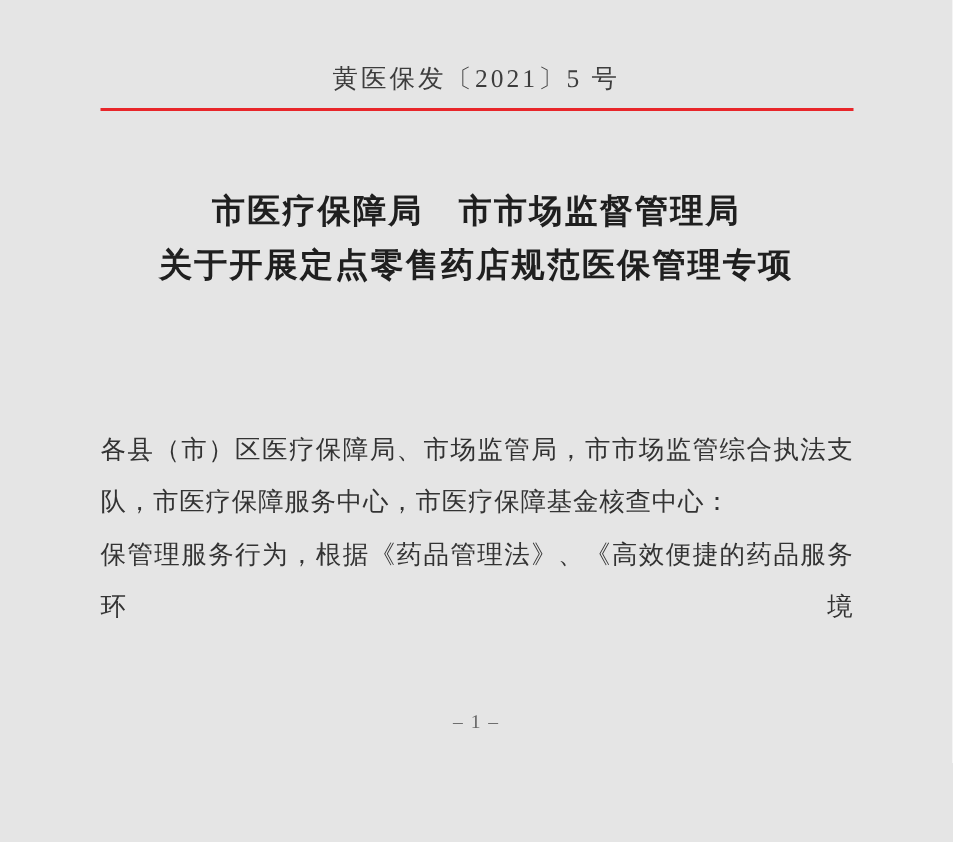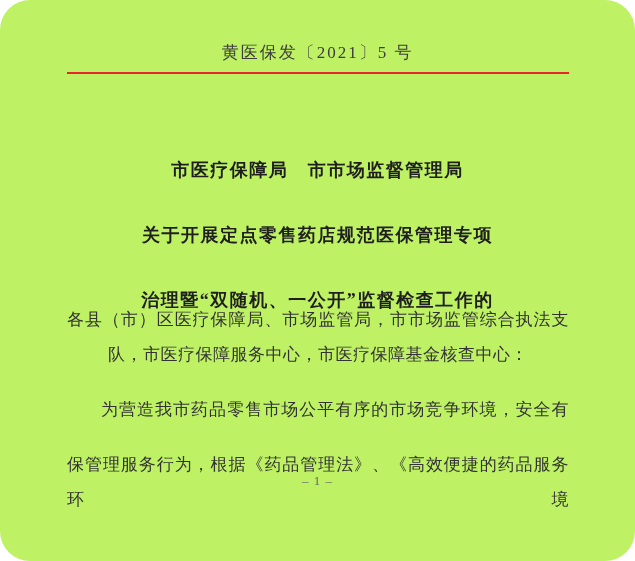--- a/index.html
+++ b/index.html
@@ -4,24 +4,23 @@
 <style>
   html, body {
     margin: 0;
     padding: 0;
     background: #ffffff;
   }
   .page {
     position: relative;
     width: 635px;
     height: 561px;
-    background: #bef264;
+    background: #e5e5e5;
     font-family: "Liberation Serif", "DejaVu Serif", serif;
     overflow: hidden;
-    border-radius: 30px;
   }
   .doc-number {
     position: absolute;
     top: 41px;
     left: 0;
     width: 100%;
     text-align: center;
     font-size: 17px;
     letter-spacing: 2px;
     color: #3d3d3d;
@@ -36,45 +35,43 @@
   }
   .title-block {
     position: absolute;
     top: 123px;
     left: 40px;
     right: 40px;
     text-align: center;
     color: #1f1f1f;
   }
   .title-line {
-    font-size: 18px;
+    font-size: 22px;
     font-weight: bold;
     line-height: 36px;
     letter-spacing: 1.5px;
-    margin-top: 29px;
   }
   .body-block {
     position: absolute;
     top: 282px;
     left: 67px;
     width: 502px;
     color: #333333;
   }
   .body-line {
     font-size: 17px;
     line-height: 35px;
     letter-spacing: 0.5px;
-    text-align: center;
+    text-align: left;
     white-space: nowrap;
   }
   .body-line.just {
     white-space: normal;
     text-align: justify;
     text-align-last: justify;
-    margin-top: 20px;
   }
   .body-line.indent {
     text-indent: 2em;
   }
   .page-number {
     position: absolute;
     top: 473px;
     left: 0;
     width: 100%;
     text-align: center;
@@ -88,25 +85,23 @@
 
 <div class="page">
 
   <div class="doc-number">黄医保发〔2021〕5 号</div>
 
   <div class="red-line"></div>
 
   <div class="title-block">
     <div class="title-line">市医疗保障局　市市场监督管理局</div>
     <div class="title-line">关于开展定点零售药店规范医保管理专项</div>
-    <div class="title-line">治理暨“双随机、一公开”监督检查工作的</div>
   </div>
 
   <div class="body-block">
     <div class="body-line just">各县（市）区医疗保障局、市场监管局，市市场监管综合执法支</div>
     <div class="body-line">队，市医疗保障服务中心，市医疗保障基金核查中心：</div>
-    <div class="body-line just indent">为营造我市药品零售市场公平有序的市场竞争环境，安全有</div>
     <div class="body-line just">保管理服务行为，根据《药品管理法》、《高效便捷的药品服务环境</div>
   </div>
 
   <div class="page-number">– 1 –</div>
 
 </div>
 
 </body></html>

